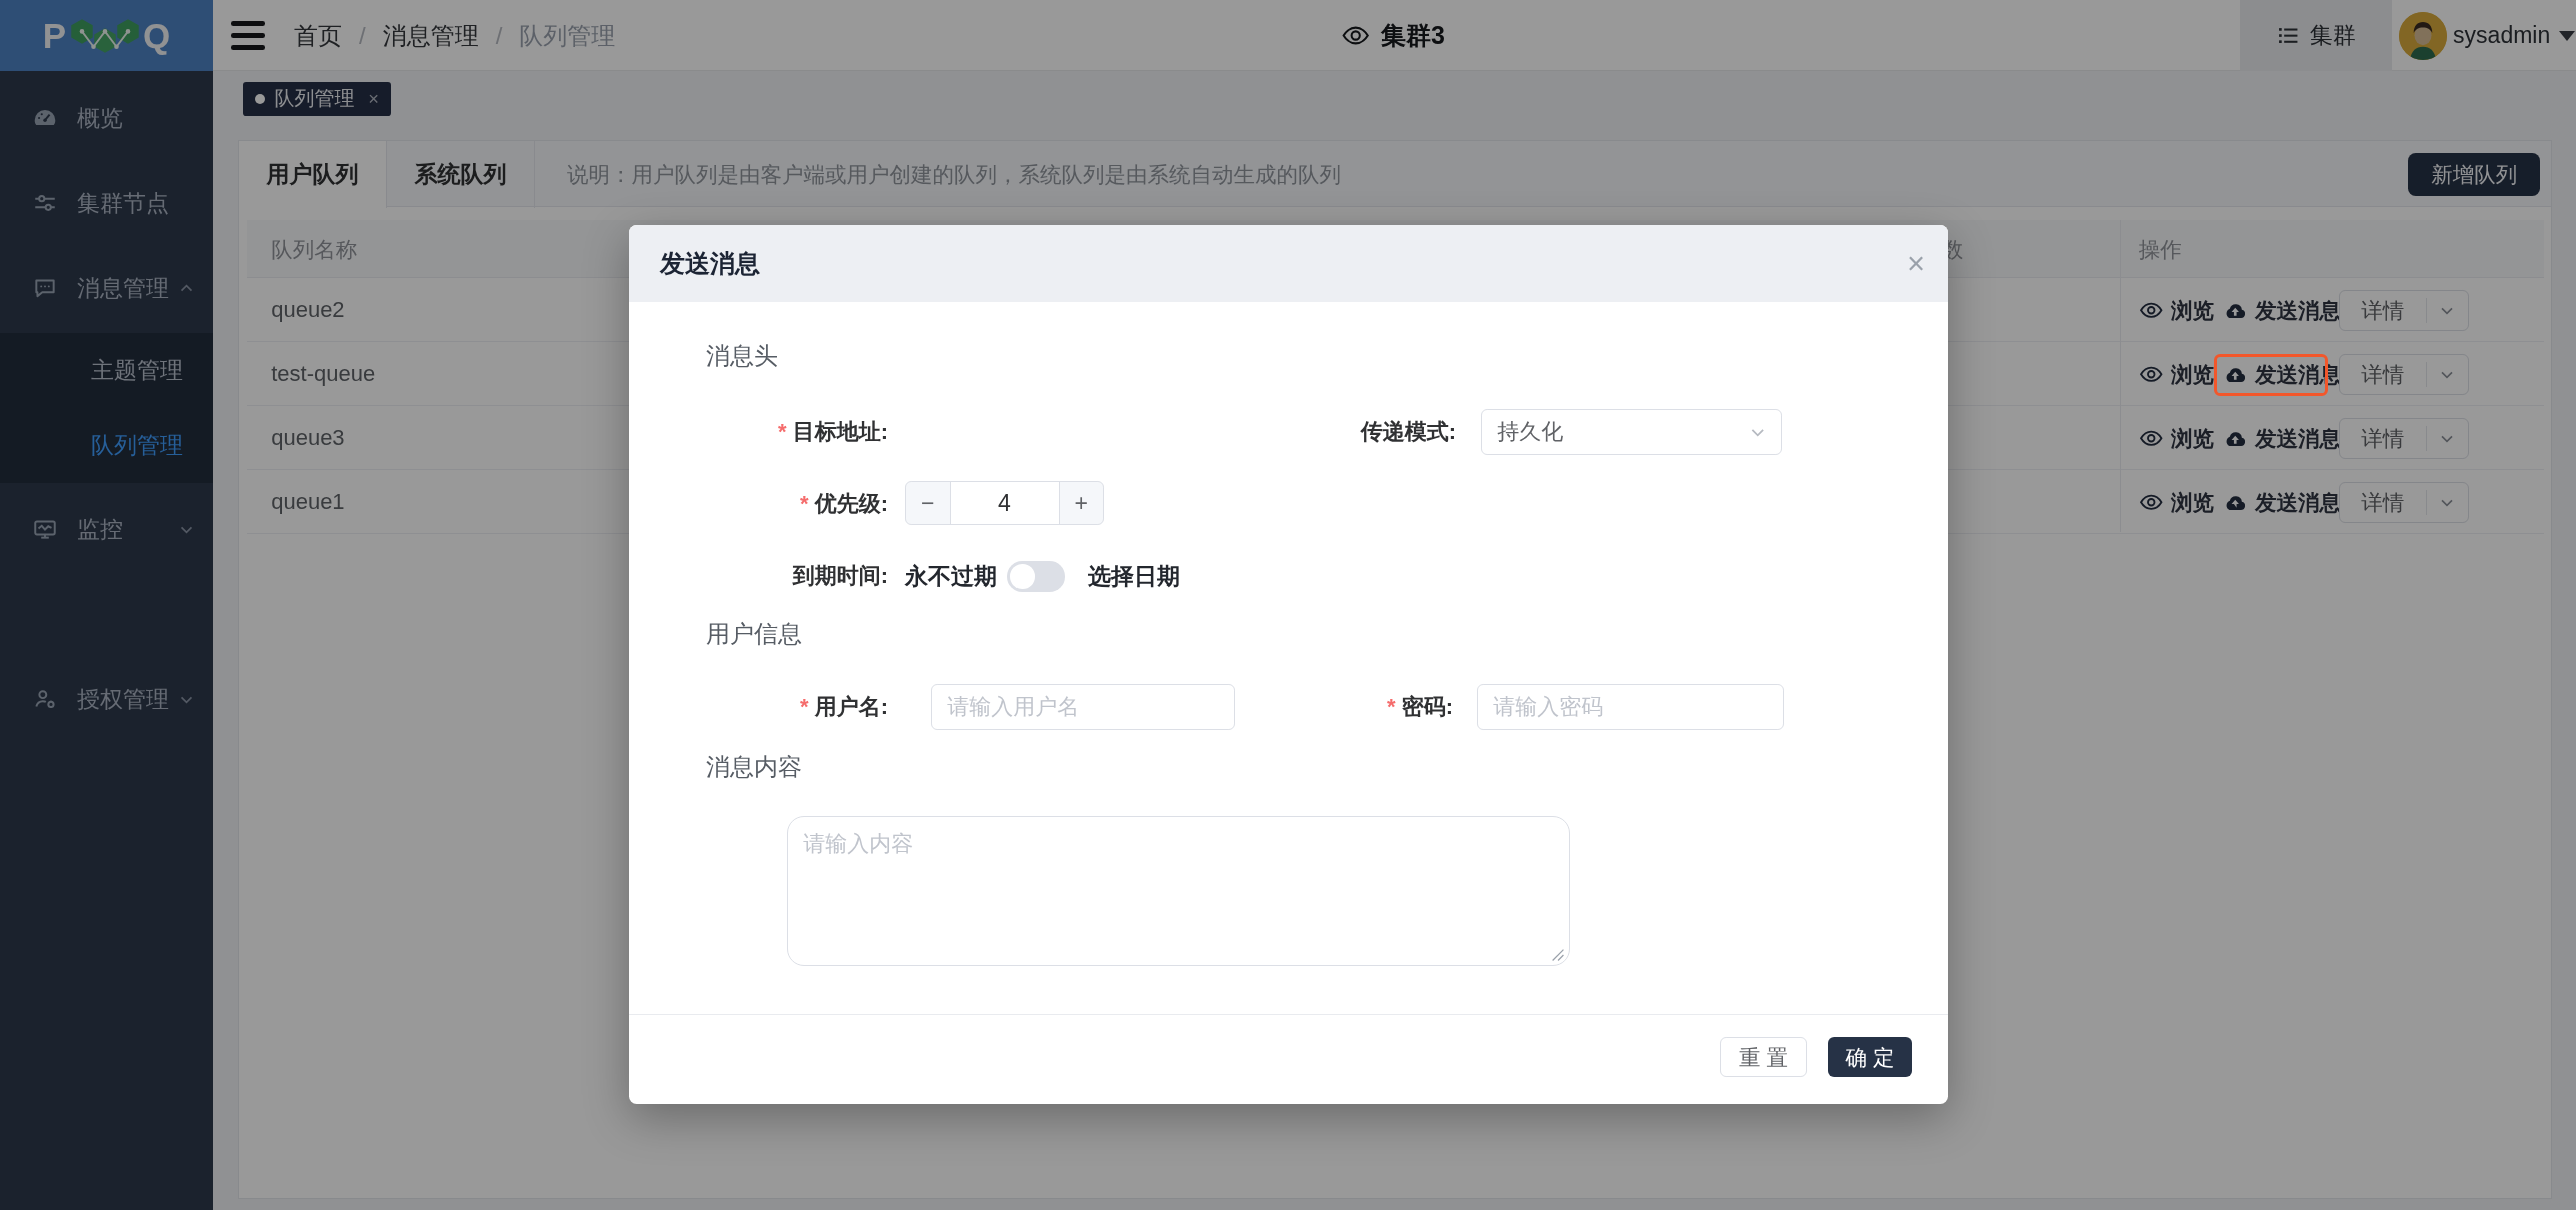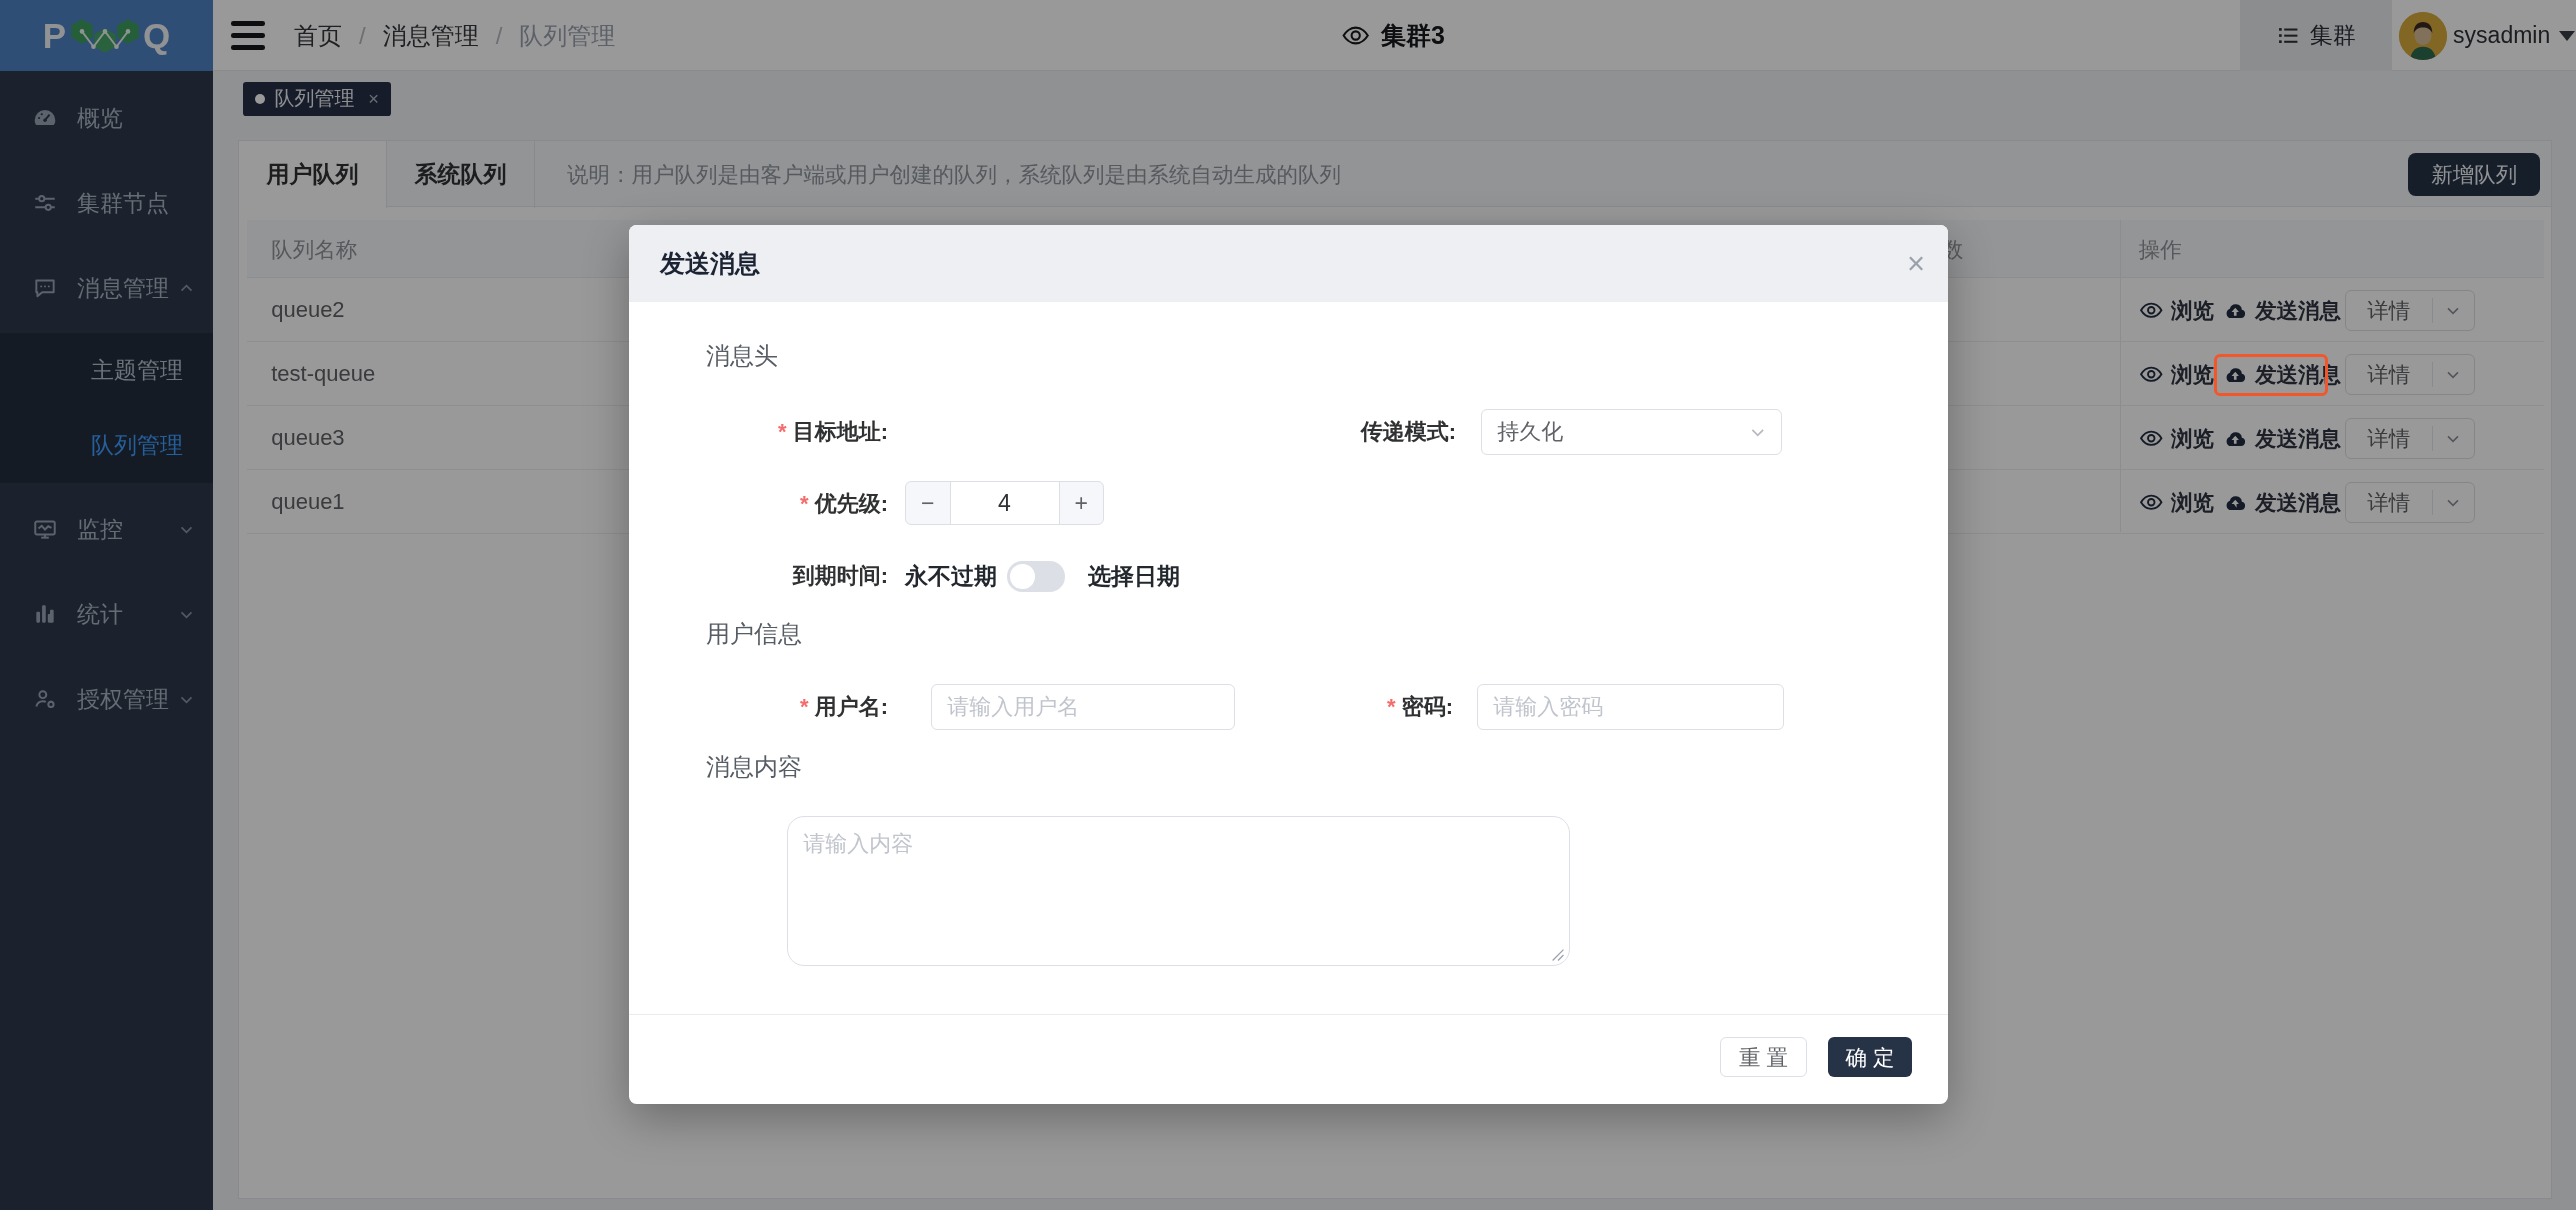--- a/index.html
+++ b/index.html
@@ -56,21 +56,21 @@
   .table { position:absolute; left:7.7px; top:79px; width:2297px; }
   .thead { position:relative; height:58px; background:#f7f8fa; border-bottom:0.8px solid #e9ecf0; }
   .th { position:absolute; top:0; height:58px; display:flex; align-items:center; font-size:21.5px; color:#909399; }
   .th-name { left:24.5px; } .th-count { left:1652px; } .th-actions { left:1892px; }
   .trow { position:relative; height:64px; border-bottom:0.8px solid #edeff3; }
   .td-name { position:absolute; left:24.5px; top:0; height:64px; display:flex; align-items:center; font-size:22px; color:#5f6368; }
   .col-divider { position:absolute; left:1873px; top:0; width:0.8px; height:312px; background:#e9ecf0; }
   .act { position:absolute; top:0; height:64px; display:flex; align-items:center; gap:7.7px; font-size:21.5px; font-weight:600; color:#2f3542; cursor:pointer; }
   .act-browse { left:1892px; } .act-send { left:1976px; }
   .act .a-icon { width:24.5px; height:24.5px; color:#232d40; }
-  .detail-btn { position:absolute; left:2092px; top:11.5px; width:130px; height:41px; background:#fff; border:0.8px solid #dcdfe6; border-radius:6.1px; display:flex; align-items:center; cursor:pointer;margin-left:6px; }
+  .detail-btn { position:absolute; left:2092px; top:11.5px; width:130px; height:41px; background:#fff; border:0.8px solid #dcdfe6; border-radius:6.1px; display:flex; align-items:center; cursor:pointer; }
   .detail-label { width:86px; text-align:center; font-size:21.5px; font-weight:normal; color:#606266; }
   .detail-sep { width:0.8px; height:25px; background:#e3e6eb; }
   .detail-chev { flex:1; display:flex; align-items:center; justify-content:center; color:#8a8f98; }
 
   
   .dim { position:absolute; inset:0; background:rgba(0,0,0,0.4); z-index:50; }
   .annotation { position:absolute; left:2214px; top:354px; width:114px; height:42px; border:3.1px solid #f2572b; border-radius:6.1px; z-index:70; }
 
   
   .modal { position:absolute; left:629px; top:225px; width:1319px; height:879px; background:#ffffff; border-radius:7.7px; box-shadow:0 14px 46px rgba(0,0,0,.3); z-index:60; }
@@ -181,36 +181,20 @@
           </svg>
       </span>
       <span class="mi-label">监控</span>
       <span class="mi-chevron">
         <svg viewBox="0 0 24 24" width="17" height="17" fill="none" stroke="currentColor" stroke-width="2.4">
             <polyline points="5,9 12,16 19,9"></polyline>
           </svg>
       </span>
     </div>
 
-    <div class="menu-item" style="top:572px">
-      <span class="mi-icon">
-        <svg viewBox="0 0 24 24" width="26" height="26" fill="currentColor">
-            <rect x="4" y="10" width="3.4" height="10" rx="1"></rect>
-            <rect x="9.3" y="4" width="3.4" height="16" rx="1"></rect>
-            <rect x="14.6" y="12" width="3.4" height="8" rx="1"></rect>
-            <rect x="19" y="8" width="3.4" height="12" rx="1" transform="translate(-2.4 0)"></rect>
-          </svg>
-      </span>
-      <span class="mi-label">统计</span>
-      <span class="mi-chevron">
-        <svg viewBox="0 0 24 24" width="17" height="17" fill="none" stroke="currentColor" stroke-width="2.4">
-            <polyline points="5,9 12,16 19,9"></polyline>
-          </svg>
-      </span>
-    </div>
 
     <div class="menu-item" style="top:657px">
       <span class="mi-icon">
         <svg viewBox="0 0 24 24" width="26" height="26" fill="none" stroke="currentColor" stroke-width="1.8">
             <circle cx="10" cy="8" r="3.2"></circle>
             <path d="M4 19c.8-3.4 3.2-5 6-5 1 0 2 .2 2.8.7"></path>
             <circle cx="17.5" cy="17" r="2.4"></circle>
             <path d="M17.5 13.6v1M17.5 19.4v1M14.6 17h1M19.4 17h1"></path>
           </svg>
       </span>

